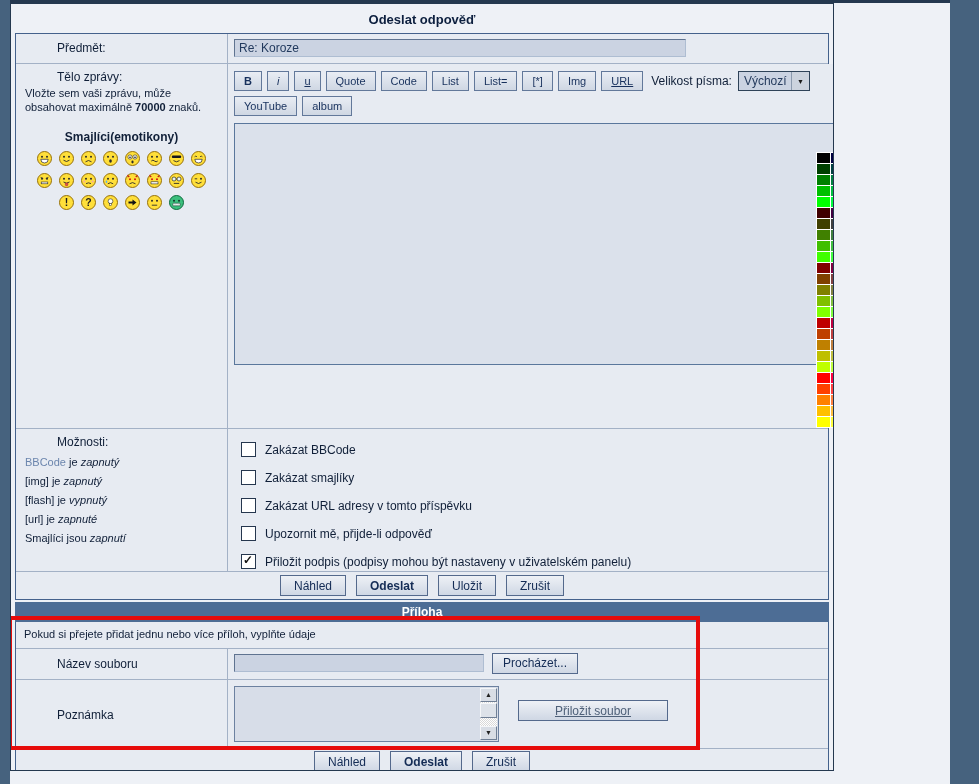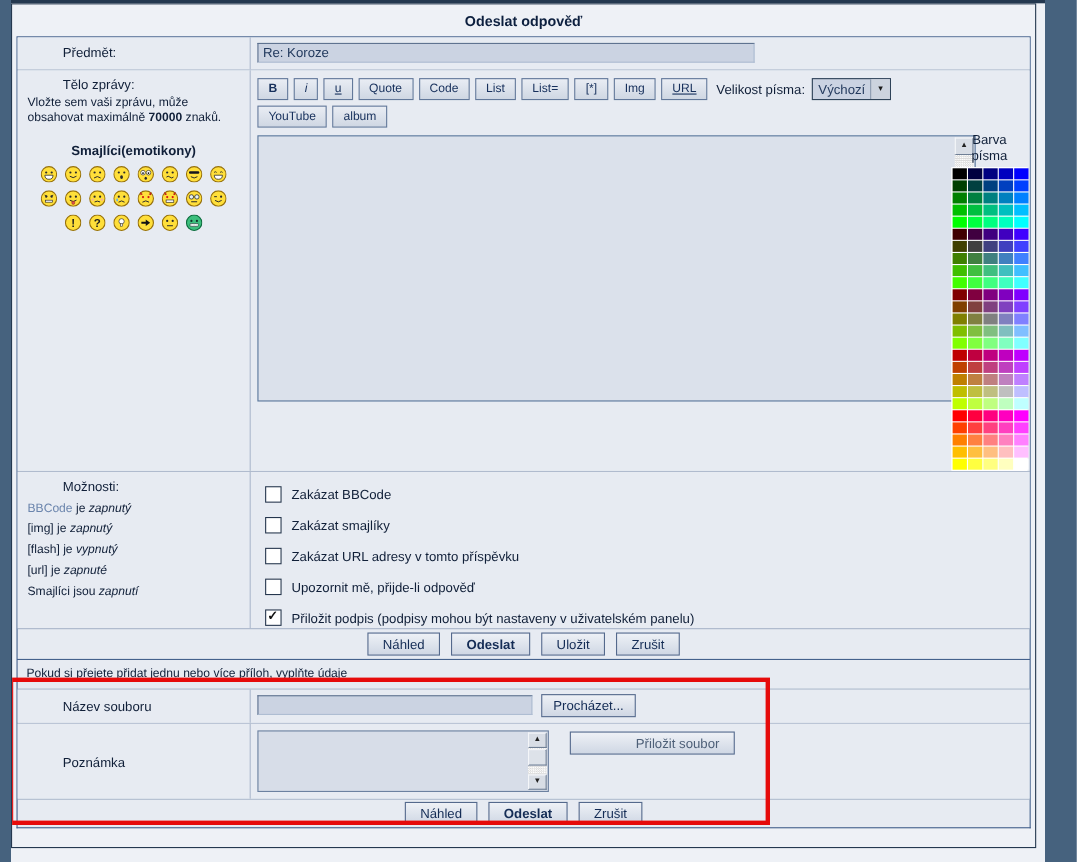--- a/index.html
+++ b/index.html
@@ -1,21 +1,21 @@
 <!DOCTYPE html>
 <html><head>
 <meta charset="utf-8">
 <style>
   html,body{margin:0;padding:0;}
   .page{position:relative;width:979px;height:784px;background:#eef1f6;
         font-family:"Liberation Sans",sans-serif;font-size:12px;color:#101f38;overflow:hidden;}
   .band-left{position:absolute;left:0;top:0;width:10px;height:784px;background:#46627e;}
   .band-right{position:absolute;right:0;top:0;width:29px;height:784px;background:#46627e;}
   .band-top{position:absolute;left:10px;top:0;width:940px;height:3px;background:#24384f;}
-  .wrapper{position:absolute;left:10px;top:3px;width:932px;height:768px;box-sizing:border-box;
+  .wrapper{position:absolute;left:10px;top:3px;width:824px;height:768px;box-sizing:border-box;
            background:#eef1f6;border:1px solid #24384f;padding:0 4px;overflow:hidden;}
   .title{height:21px;padding-top:8px;text-align:center;font-size:13px;font-weight:bold;color:#0c1f3e;}
 
   
   .ftable{border:1px solid #44618c;background:#e7ebf2;}
   .trow{display:flex;border-top:1px solid #a3b1c6;}
   .trow:first-child{border-top:none;}
   .cell-label{width:212px;min-width:212px;box-sizing:border-box;border-right:1px solid #a3b1c6;
               padding:6px 9px;background:#e7ebf2;}
   .cell-main{flex:1;position:relative;box-sizing:border-box;background:#e7ebf2;}
@@ -102,21 +102,21 @@
   .file-input{width:250px;margin:5px 0 0 6px;}
   .browse-btn{margin-left:8px;vertical-align:top;margin-top:4px;padding:2px 10px 0;}
   .row-file .cell-main{display:flex;align-items:flex-start;}
   .row-file .cell-label{padding-top:8px;}
   .row-note .cell-label{padding-top:28px;}
   .notebox{position:absolute;left:6px;top:6px;width:265px;height:56px;background:#d7dde8;
            border:1px solid #6c81a0;box-sizing:border-box;cursor:text;}
   .notebox .sarrow{height:14px;}
   .notebox .sarrow::after{line-height:11px;}
   .notebox .strack{top:14px;bottom:14px;}
-  .attach-btn{position:absolute;left:285px;top:7px;width:150px;text-align:right;color:#4e6078;}
+  .attach-btn{position:absolute;left:285px;top:20px;width:150px;text-align:center;color:#4e6078;text-decoration:underline;}
 
   .annotation{position:absolute;left:-3px;top:612px;width:684px;height:126px;
               border:4px solid #e60b0b;pointer-events:none;z-index:9;}
 </style>
 </head>
 <body>
 
 <div class="page">
   <div class="band-left"></div>
   <div class="band-right"></div>
@@ -488,20 +488,21 @@
                 <span class="chk checked"></span>
                 <span>Přiložit podpis (podpisy mohou být nastaveny v uživatelském panelu)</span>
               </div>
             </div>
         </div>
       </div>
 
       <div class="trow row-actions" id="main-actions"><span class="btn">Náhled</span><span class="btn bold">Odeslat</span><span class="btn">Uložit</span><span class="btn">Zrušit</span></div>
     </div>
 
+    <div class="attach-bar">Příloha</div>
     <div class="attach-table">
       <div class="trow row-info">
         <span>Pokud si přejete přidat jednu nebo více příloh, vyplňte údaje</span>
       </div>
       <div class="trow row-file">
         <div class="cell-label">
           <span class="lbl-b">Název souboru</span>
         </div>
         <div class="cell-main">
           <input class="input file-input" type="text" value="" style="">

